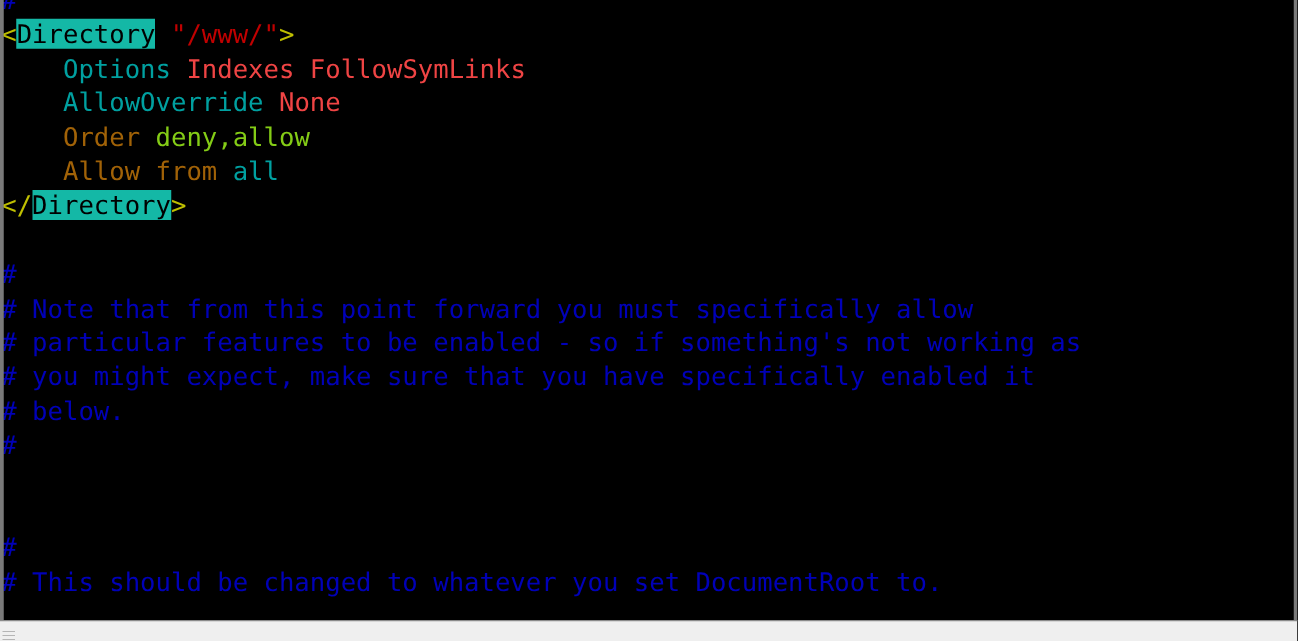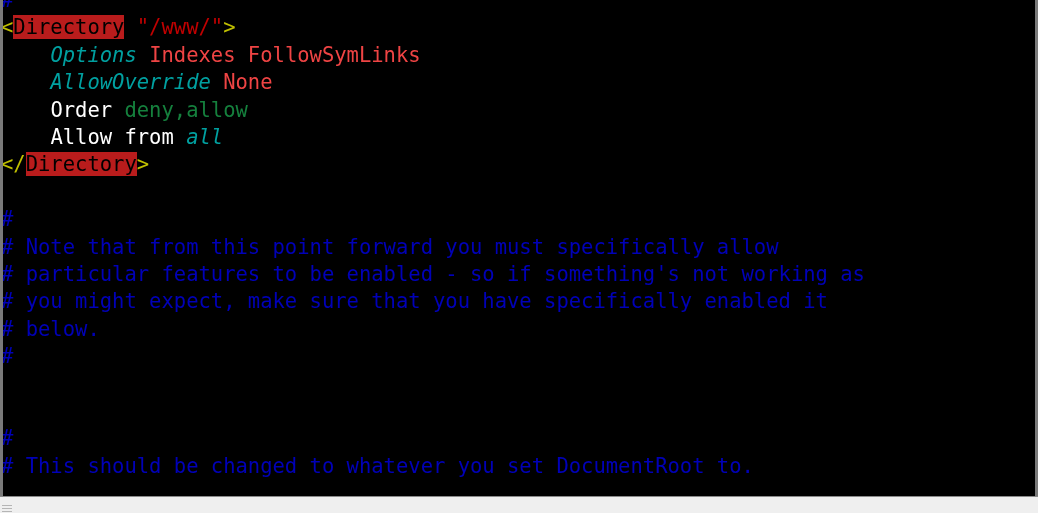--- a/index.html
+++ b/index.html
@@ -40,26 +40,26 @@
   .row {
     height: 27.4px;
     white-space: pre;
     display: block;
     padding-left: 1px;
   }
 
   
   .c-comment   { color: #0000b8; }
   .c-tagpunct  { color: #c0c000; }
-  .c-tagname   { color: #000000; background: #b91c1c; }
+  .c-tagname   { color: #000000; background: #14b8a6; }
   .c-string    { color: #c00000; }
-  .c-keyword   { color: #00a0a0; font-style: italic; }
+  .c-keyword   { color: #00a0a0; }
   .c-value     { color: #ef4444; }
-  .c-magenta   { color: #ffffff; }
-  .c-red       { color: #15803d; }
+  .c-magenta   { color: #a16207; }
+  .c-red       { color: #84cc16; }
   .c-plain     { color: #c0c0c0; }
 
   
   #cmdline {
     position: absolute;
     left: 0;
     bottom: 17px;
     width: 1038px;
     height: 27px;
     font-size: 20.5px;

